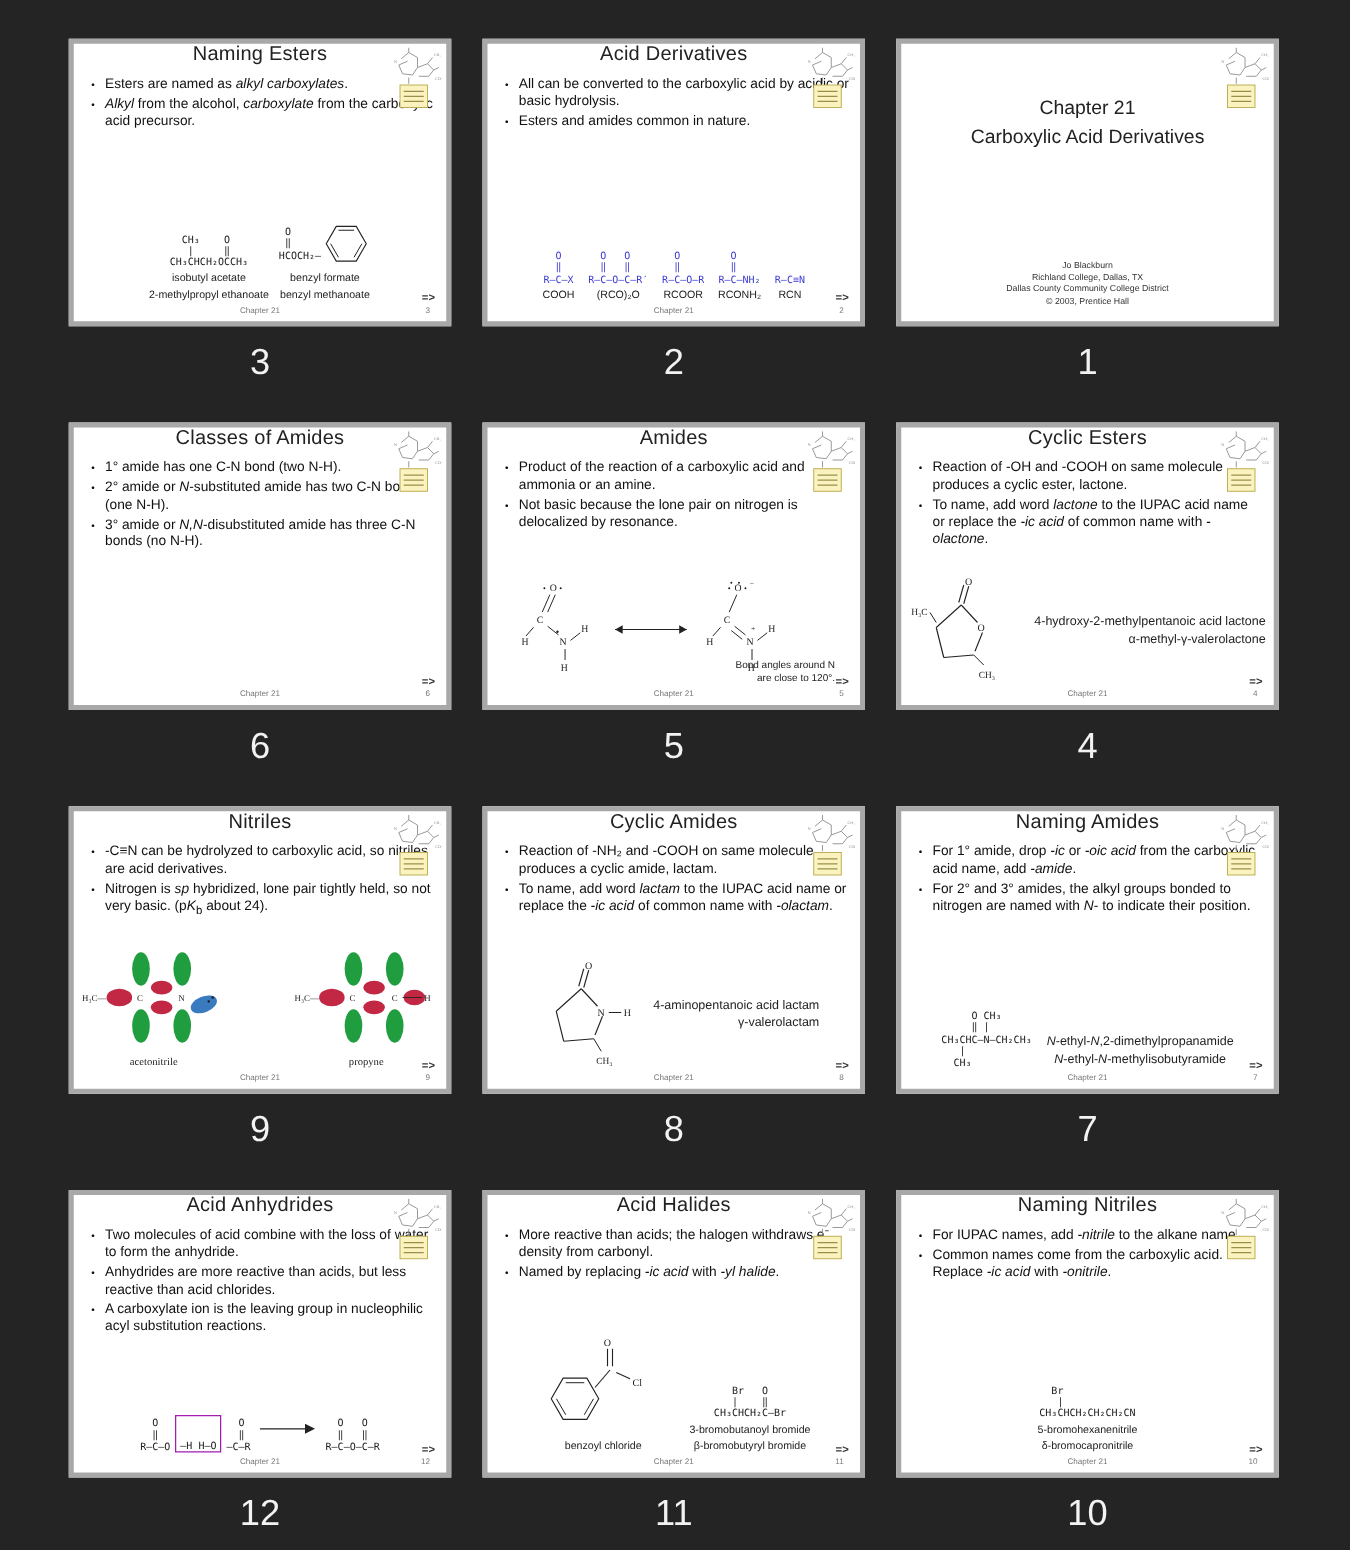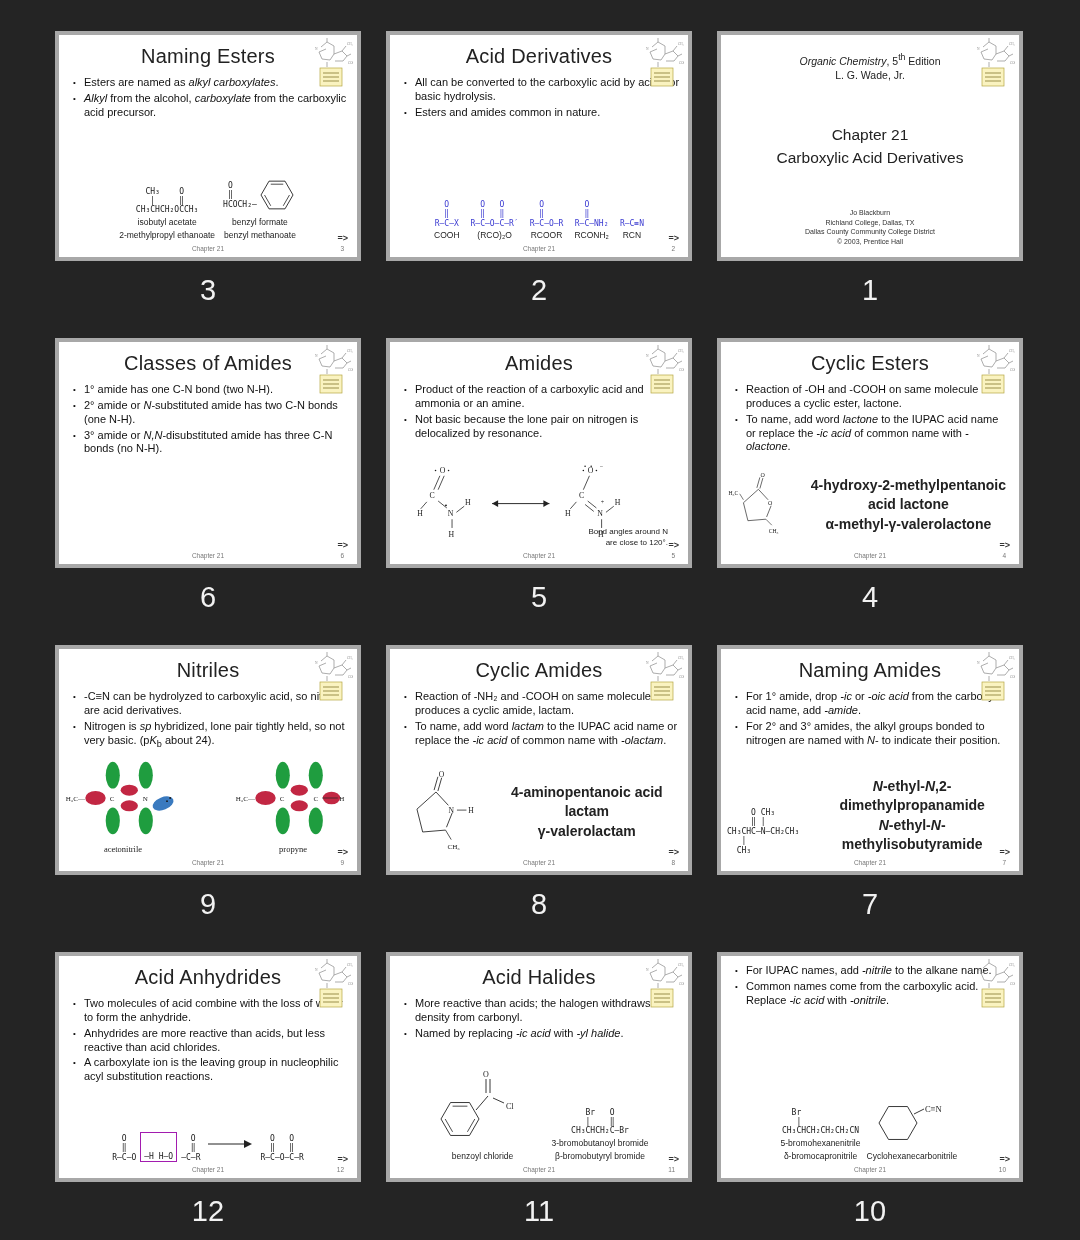--- a/index.html
+++ b/index.html
@@ -6,35 +6,35 @@
   body{width:1080px;height:1240px;position:relative;overflow:hidden;
        font-family:"Liberation Sans",sans-serif;}
   .grid{position:absolute;top:31px;left:55px;display:grid;
         grid-template-columns:306px 306px 306px;column-gap:25px;}
   .cell{height:307px;}
   .slide{position:relative;width:298px;height:222px;background:#ffffff;
          border:4px solid #a8a8a8;overflow:hidden;color:#1c1c1c;
          display:flex;flex-direction:column;}
   .num{height:73px;text-align:center;color:#f2f2f2;font-size:29px;
        padding-top:13px;box-sizing:border-box;}
-  .slide-title{text-align:center;font-size:20px;margin-top:10px;color:#222;
+  .slide-title{text-align:center;font-size:16px;margin-top:0;color:#222;
                letter-spacing:.2px;flex:none;}
   .bullets{margin:8px 8px 0 12px;font-size:11px;line-height:1.26;color:#111;}
   .bullet{display:flex;margin-bottom:2px;}
   .dot{width:11px;flex:none;font-size:8px;padding-top:2px;padding-left:2px;}
   .btext{flex:1;}
   .figure{margin:auto 6px 16px 6px;position:relative;}
   .fig-row{display:flex;align-items:flex-end;justify-content:center;}
   .struct{display:flex;flex-direction:column;align-items:center;}
   pre.chem{font-family:"DejaVu Sans Mono",monospace;font-size:8px;
            line-height:1.18;margin:0;color:#1a1a1a;}
   .blue pre.chem{color:#3b3bd1;}
   .struct-label{font-size:8.5px;text-align:center;line-height:1.3;color:#222;
                 margin-top:2px;}
-  .side-labels{font-size:14px;line-height:1.4;color:#222;text-align:center;font-weight:bold;}
+  .side-labels{font-size:10px;line-height:1.4;color:#222;text-align:right;}
   .inlinerow{display:flex;align-items:center;}
   .footer{position:absolute;bottom:5px;left:0;right:0;font-size:6.5px;
           color:#777;text-align:center;}
   .pagenum{position:absolute;bottom:5px;right:13px;font-size:6.5px;color:#777;}
   .next-arrow{position:absolute;bottom:14px;right:9px;font-size:9px;
               font-weight:bold;color:#333;}
   .logo{position:absolute;top:3px;right:4px;}
   .hlbox{border:1px solid #a21caf;padding:0 3px;}
   .rxn-arrow{margin:0 4px 9px 4px;}
   .res-caption{font-size:8px;line-height:1.3;text-align:right;
@@ -190,24 +190,20 @@
             <rect x="7" y="30" width="22" height="18" fill="#faf3c0" stroke="#b5a642" stroke-width="0.7"></rect>
             <line x1="10" y1="35" x2="26" y2="35" stroke="#9a8f4a" stroke-width="1"></line>
             <line x1="10" y1="39" x2="26" y2="39" stroke="#9a8f4a" stroke-width="1"></line>
             <line x1="10" y1="43" x2="26" y2="43" stroke="#9a8f4a" stroke-width="1"></line>
           </svg></div>
       </div>
       <div class="num">2</div>
     </div>
     <div class="cell">
       <div class="slide">
-        <div class="tslide-header">
-          <div><i>Organic Chemistry</i>, 5<sup>th</sup> Edition</div>
-          <div>L. G. Wade, Jr.</div>
-        </div>
         <div class="tslide-main">
           <div>Chapter 21</div>
           <div>Carboxylic Acid Derivatives</div>
         </div>
         <div class="tslide-credits">
           <div>Jo Blackburn</div>
           <div>Richland College, Dallas, TX</div>
           <div>Dallas County Community College District</div>
           <div>© 2003, Prentice Hall</div>
         </div>
@@ -782,47 +778,40 @@
             <rect x="7" y="30" width="22" height="18" fill="#faf3c0" stroke="#b5a642" stroke-width="0.7"></rect>
             <line x1="10" y1="35" x2="26" y2="35" stroke="#9a8f4a" stroke-width="1"></line>
             <line x1="10" y1="39" x2="26" y2="39" stroke="#9a8f4a" stroke-width="1"></line>
             <line x1="10" y1="43" x2="26" y2="43" stroke="#9a8f4a" stroke-width="1"></line>
           </svg></div>
       </div>
       <div class="num">11</div>
     </div>
     <div class="cell">
       <div class="slide">
+        <div class="slide-title">Naming Nitriles</div>
         <div class="bullets">
           <div class="bullet">
             <span class="dot">•</span>
             <span class="btext">For IUPAC names, add <i>-nitrile</i> to the alkane name.</span>
           </div>
           <div class="bullet">
             <span class="dot">•</span>
             <span class="btext">Common names come from the carboxylic acid. Replace <i>-ic acid</i> with <i>-onitrile</i>.</span>
           </div>
         </div>
         <div class="figure">
           <div class="fig-row" style="gap: 4px;">
             <div class="struct">
               <pre class="chem">  Br
    |
 CH₃CHCH₂CH₂CH₂CN</pre>
               <div class="struct-label">5-bromohexanenitrile</div>
               <div class="struct-label">δ-bromocapronitrile</div>
             </div>
-            <div class="struct">
-              <svg width="95" height="58" viewBox="0 0 95 58">
-                <polygon points="53,32 43.5,48.45448267190433 24.500000000000004,48.45448267190434 15,32 24.499999999999993,15.54551732809567 43.5,15.545517328095666" fill="none" stroke="#222" stroke-width="0.9"></polygon>
-                <line x1="50" y1="23" x2="60" y2="18" stroke="#222" stroke-width="0.9"></line>
-                <text x="61" y="21" font-size="8.5" fill="#1a1a1a">C≡N</text>
-              </svg>
-              <div class="struct-label">Cyclohexanecarbonitrile</div>
-            </div>
           </div>
         </div>
         <div class="footer">Chapter 21</div>
         <div class="pagenum">10</div>
         <div class="next-arrow">=&gt;</div>
         <div class="logo"><svg width="40" height="54" viewBox="0 0 40 54">
             <line x1="8" y1="9" x2="14" y2="4" stroke="#8a8a8a" stroke-width="0.7"></line>
             <line x1="14" y1="4" x2="21" y2="8" stroke="#8a8a8a" stroke-width="0.7"></line>
             <line x1="14" y1="4" x2="14" y2="0" stroke="#8a8a8a" stroke-width="0.7"></line>
             <line x1="21" y1="8" x2="21" y2="16" stroke="#8a8a8a" stroke-width="0.7"></line>

